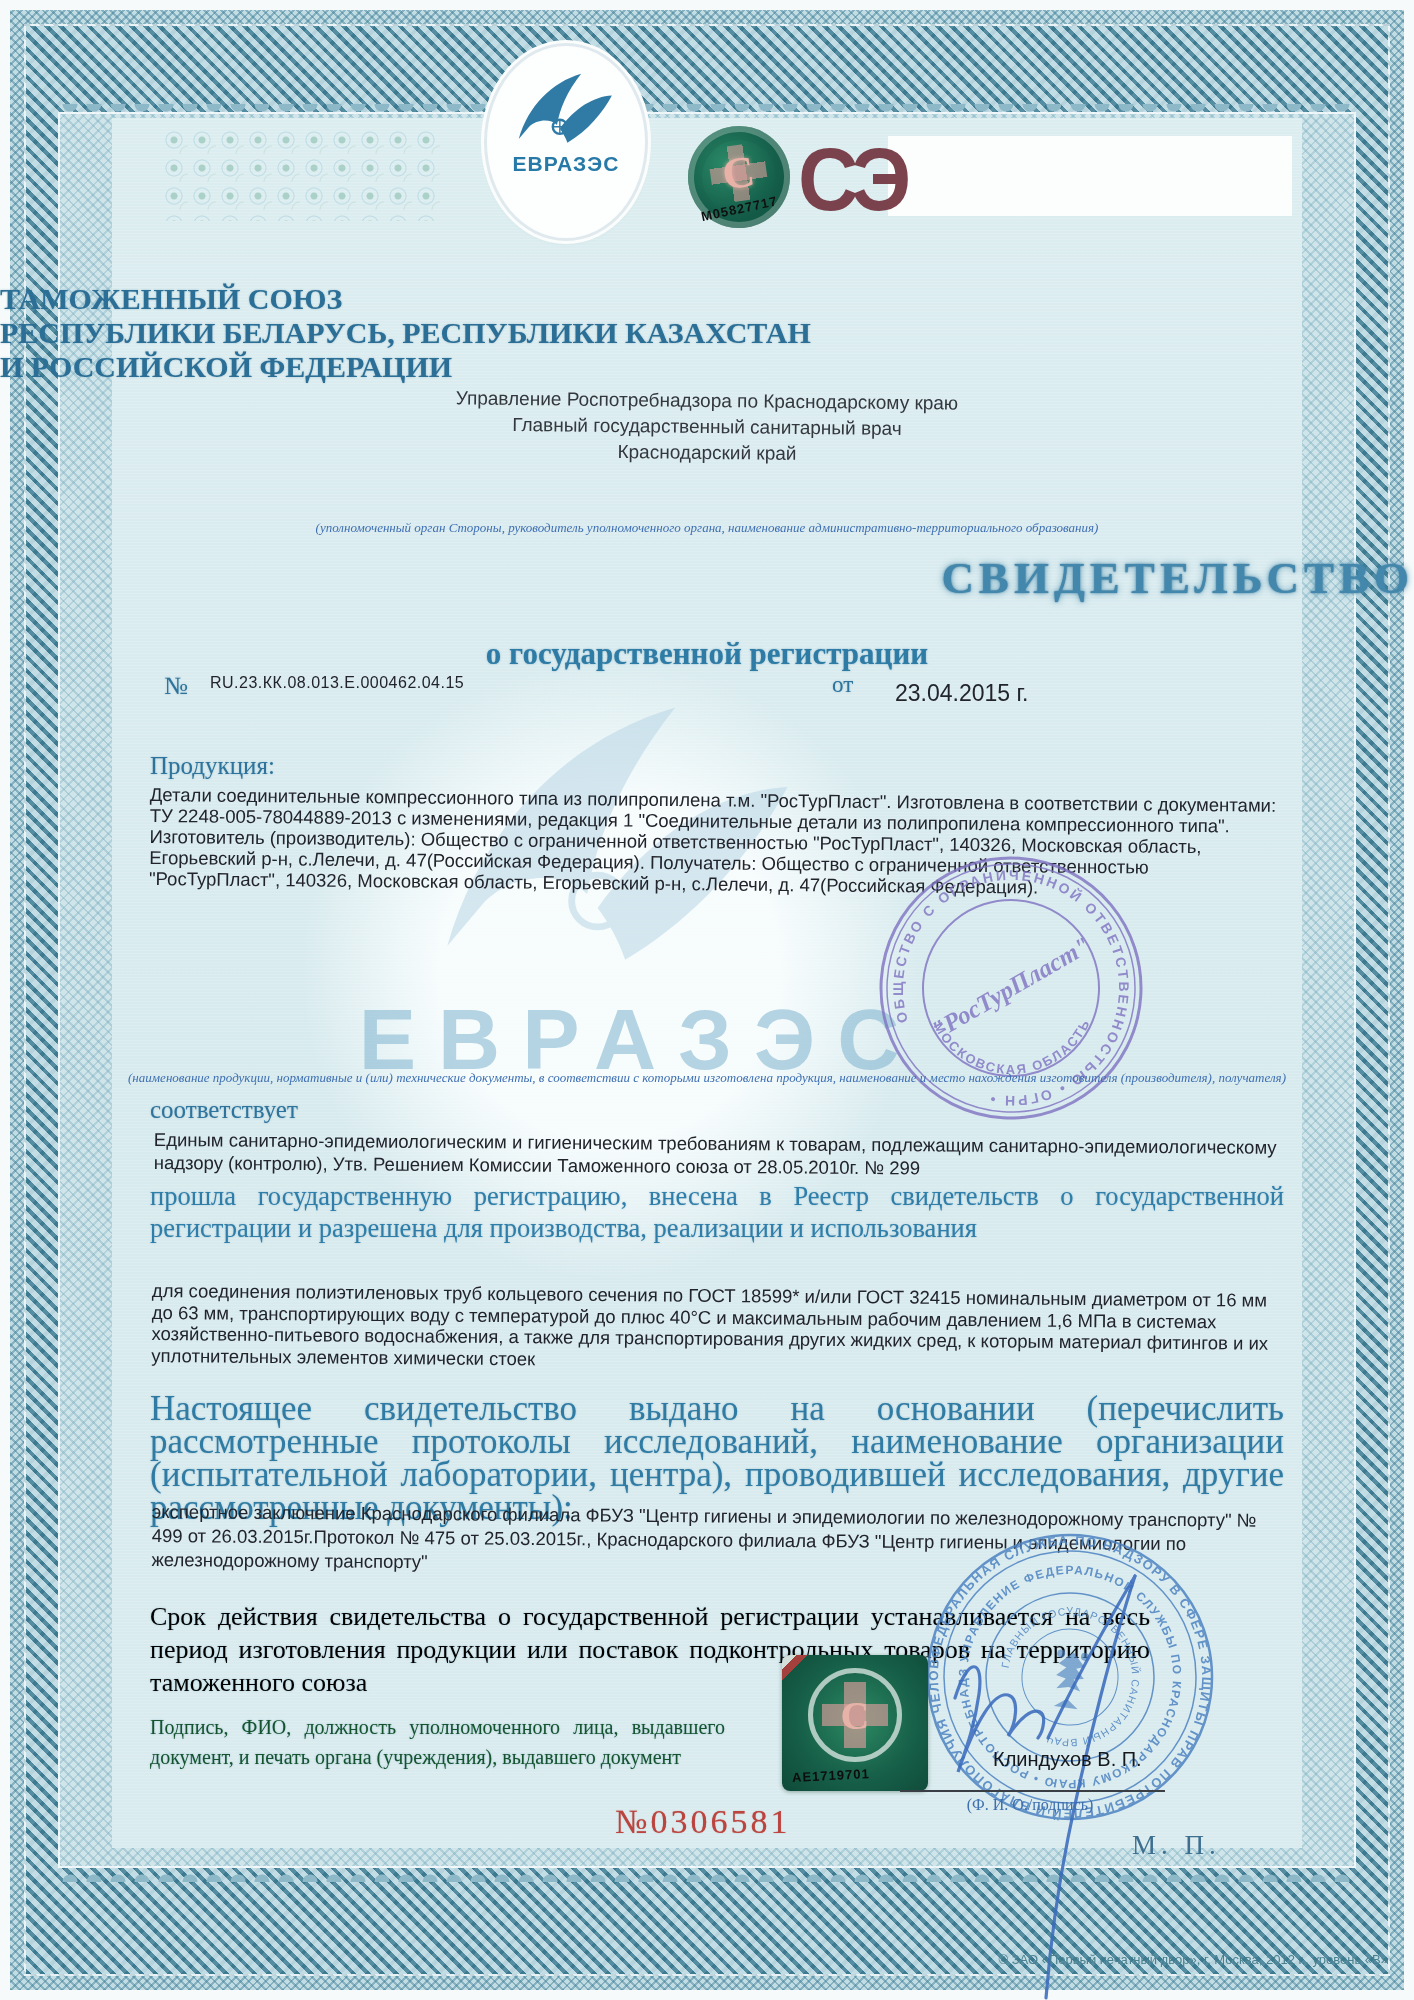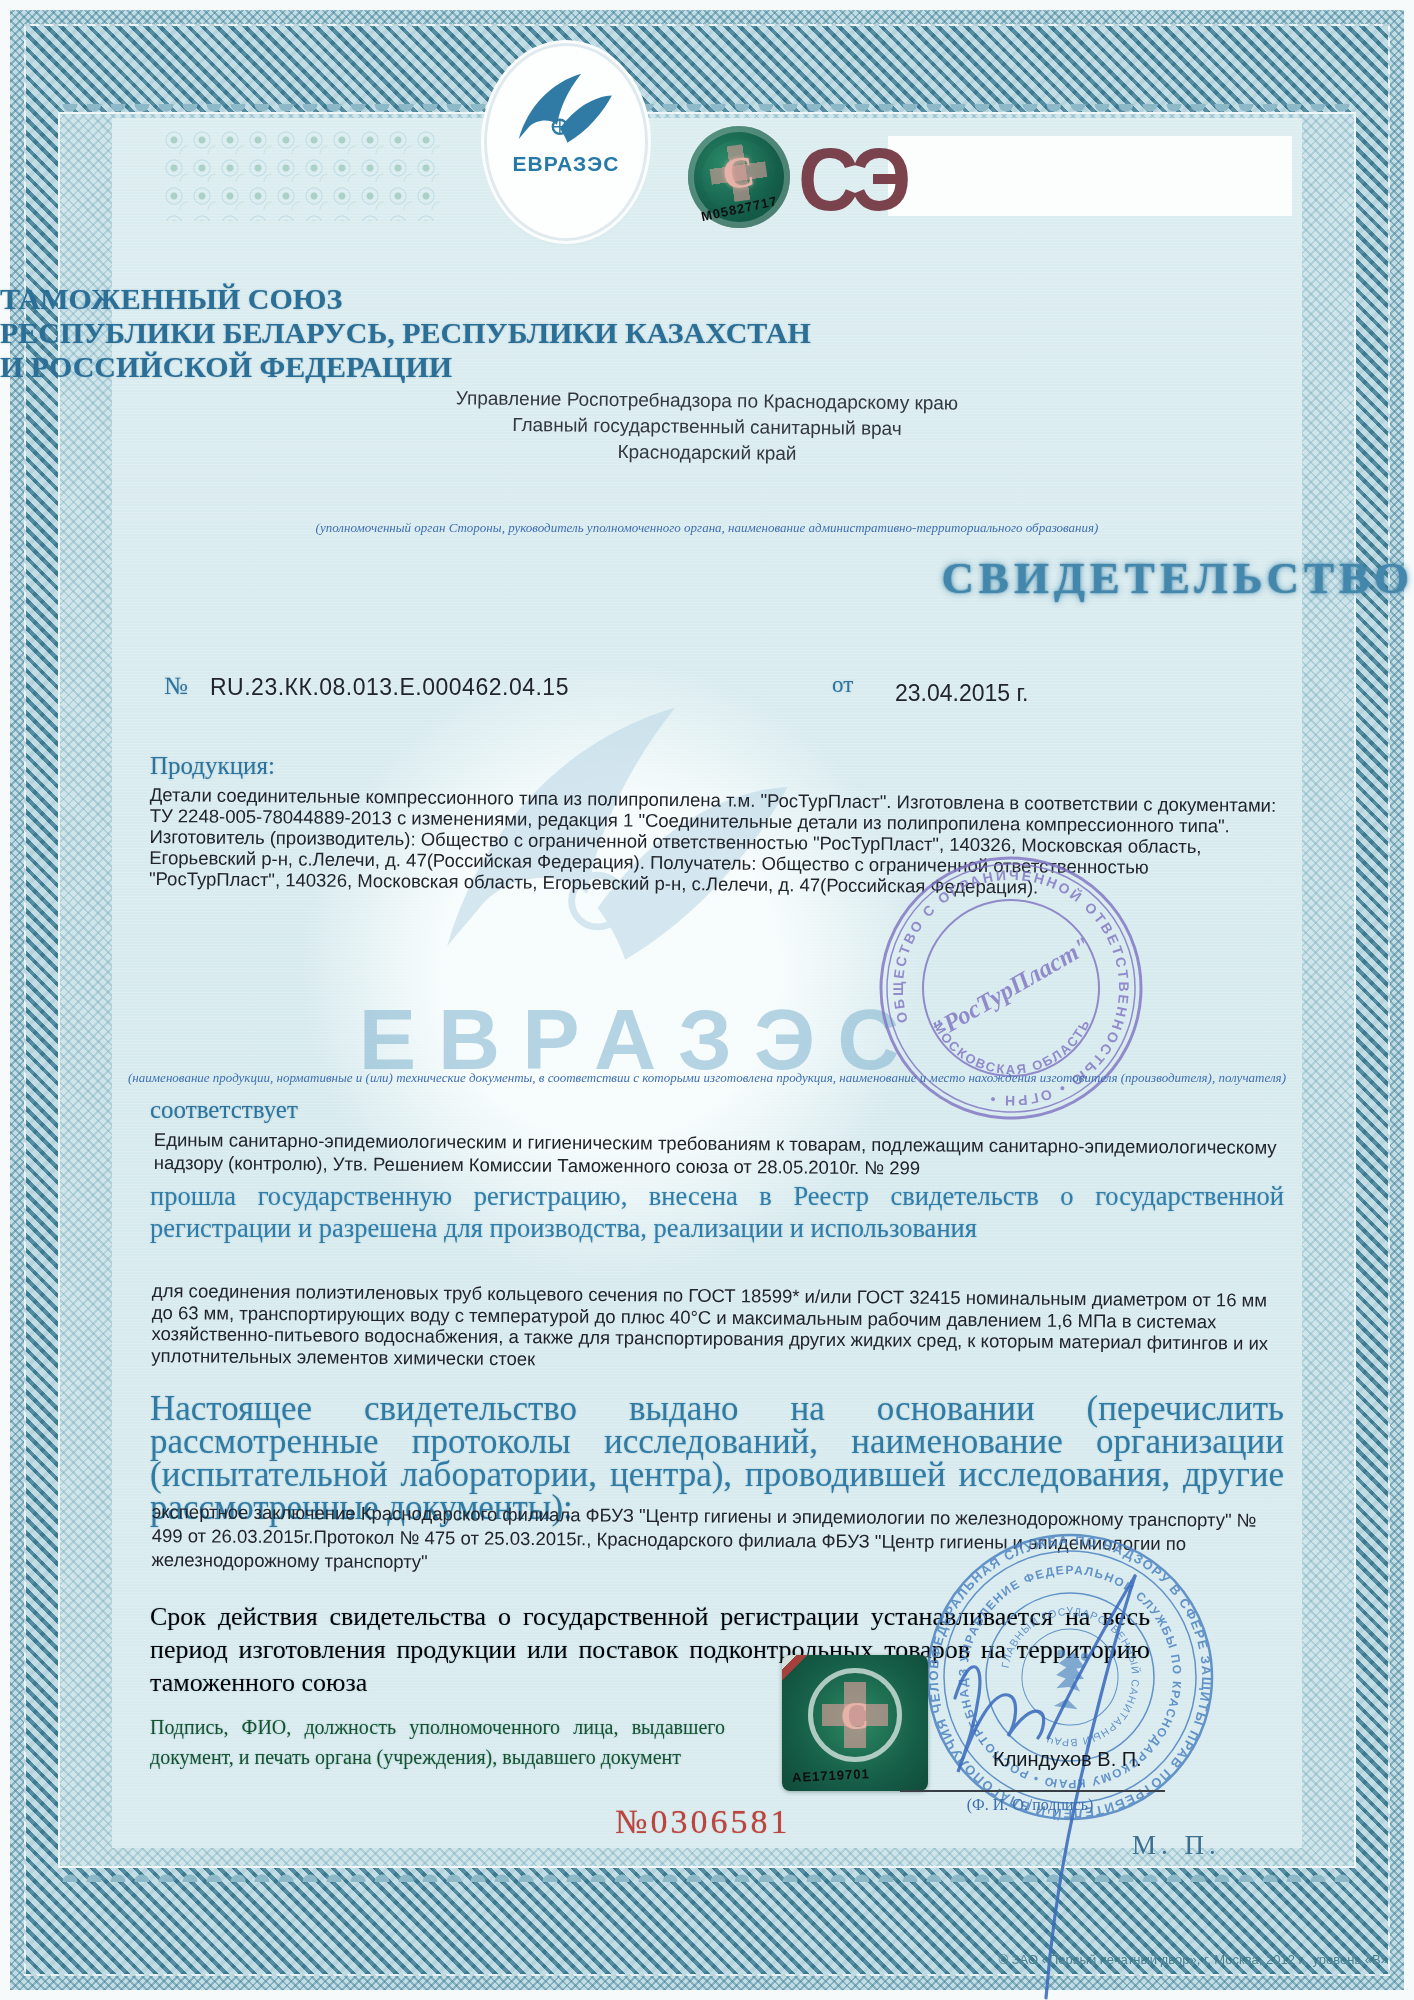--- a/index.html
+++ b/index.html
@@ -152,23 +152,24 @@
 
   <div class="abs h-line" style="top:282px">ТАМОЖЕННЫЙ СОЮЗ</div>
   <div class="abs h-line" style="top:316px">РЕСПУБЛИКИ БЕЛАРУСЬ, РЕСПУБЛИКИ КАЗАХСТАН</div>
   <div class="abs h-line" style="top:350px">И РОССИЙСКОЙ ФЕДЕРАЦИИ</div>
   <div class="abs auth-line" style="top:390px">Управление Роспотребнадзора по Краснодарскому краю</div>
   <div class="abs auth-line" style="top:416px">Главный государственный санитарный врач</div>
   <div class="abs auth-line" style="top:442px">Краснодарский край</div>
   <div class="abs note-line" style="top:520px">(уполномоченный орган Стороны, руководитель уполномоченного органа, наименование административно-территориального образования)</div>
 
   <div class="abs title-main" style="top:552px">СВИДЕТЕЛЬСТВО</div>
+  <div class="abs title-sub" style="top:636px">о государственной регистрации</div>
 
   <div class="abs serif-blue" style="left:164px;top:672px;font-size:25px">№</div>
-  <div class="abs sans-dark" style="left:210px;top:674px;font-size:23px;letter-spacing:.5px">RU.23.КК.08.013.Е.000462.04.15</div>
+  <div class="abs sans-dark" style="left:210px;top:674px;font-size:16px;letter-spacing:.5px">RU.23.КК.08.013.Е.000462.04.15</div>
   <div class="abs serif-blue" style="left:832px;top:672px;font-size:23px">от</div>
   <div class="abs sans-dark" style="left:895px;top:680px;font-size:23px">23.04.2015 г.</div>
 
   <div class="abs serif-blue" style="left:150px;top:752px;font-size:25px">Продукция:</div>
   <div class="abs sans-dark" style="left:150px;top:784px;width:1134px;font-size:18.5px;line-height:21px;transform:rotate(.55deg);transform-origin:left top">Детали соединительные компрессионного типа из полипропилена т.м. "РосТурПласт". Изготовлена в соответствии с документами: ТУ 2248-005-78044889-2013 с изменениями, редакция 1 "Соединительные детали из полипропилена компрессионного типа". Изготовитель (производитель): Общество с ограниченной ответственностью "РосТурПласт", 140326, Московская область, Егорьевский р-н, с.Лелечи, д. 47(Российская Федерация).  Получатель: Общество с ограниченной ответственностью "РосТурПласт", 140326, Московская область, Егорьевский р-н, с.Лелечи, д. 47(Российская Федерация).</div>
 
   <svg class="abs maker-stamp" width="276" height="276" viewBox="0 0 276 276">
     <defs>
       <path id="mkRing" d="M30,138 a108,108 0 1,1 216,0 a108,108 0 1,1 -216,0"></path>
       <path id="mkBottom" d="M52,138 a86,86 0 0,0 172,0"></path>

